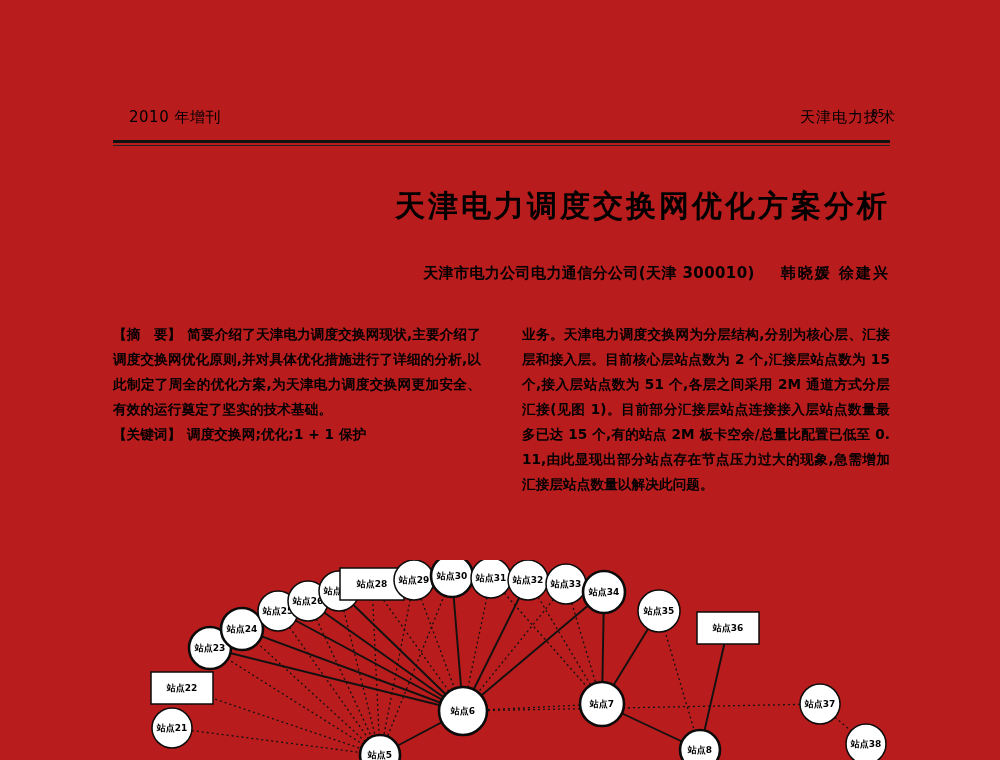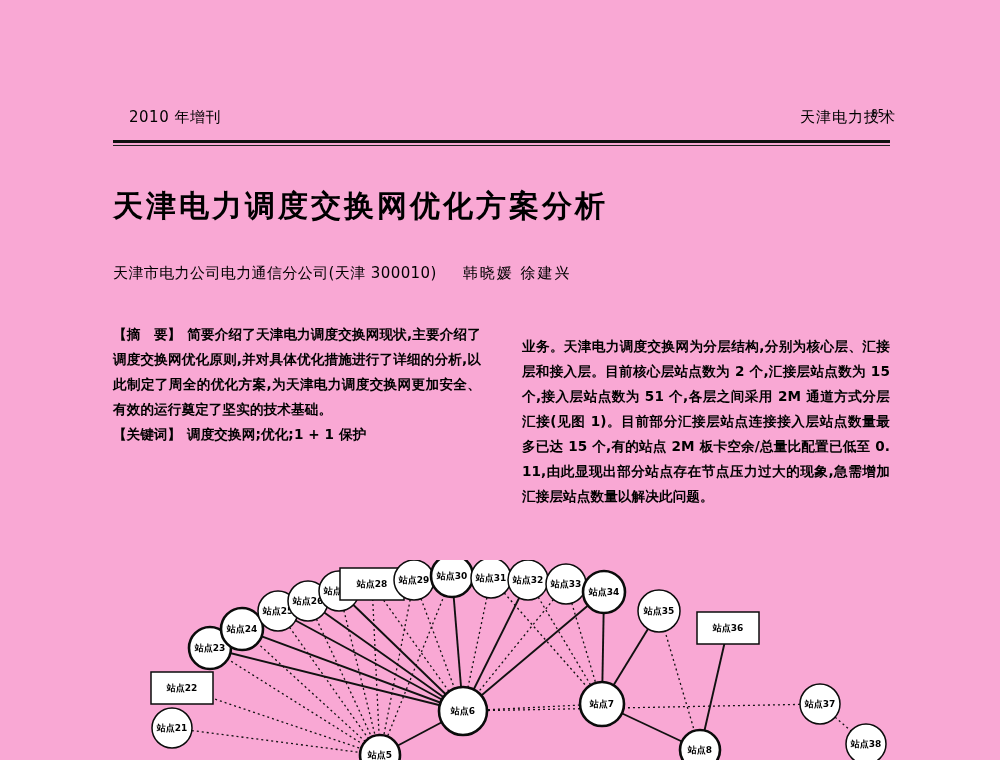--- a/index.html
+++ b/index.html
@@ -14,21 +14,21 @@
     font-family: "DejaVu Sans", "Liberation Sans", sans-serif;
     color: #000000;
     position: relative;
   }
   .page {
     position: absolute;
     left: 0;
     top: 0;
     width: 1000px;
     height: 760px;
-    background: #f9a8d4;
+    background: #b91c1c;
   }
 
   
   .runhead {
     position: absolute;
     left: 113px;
     top: 108px;
     width: 775px;
     height: 30px;
   }
@@ -71,34 +71,34 @@
     height: 1px;
     background: #222222;
   }
 
   
   .doc-title {
     position: absolute;
     left: 113px;
     top: 186px;
     width: 777px;
-    text-align: left;
+    text-align: right;
     font-size: 30px;
     font-weight: bold;
     letter-spacing: 3px;
     font-family: "DejaVu Sans", "Liberation Sans", sans-serif;
   }
   .doc-authors {
     position: absolute;
     left: 113px;
     top: 264px;
     width: 777px;
-    text-align: left;
+    text-align: right;
     font-size: 15px;
-    font-weight: normal;
+    font-weight: bold;
     letter-spacing: 0.4px;
   }
   .doc-authors .names {
     margin-left: 26px;
     letter-spacing: 2px;
   }
 
   
   .col {
     position: absolute;
@@ -130,21 +130,21 @@
     font-size: 15px;
     font-weight: bold;
     letter-spacing: 0.6px;
   }
   .sec-head .num { margin-right: 12px; }
 
   .para {
     text-indent: 28px;
     margin-top: 3px;
   }
-  .para-noindent { text-indent: 0; margin-top: 12px; }
+  .para-noindent { text-indent: 0; margin-top: 0; }
 
   
   .figure {
     position: absolute;
     left: 0px;
     top: 560px;
     width: 1000px;
     height: 200px;
     overflow: hidden;
   }

